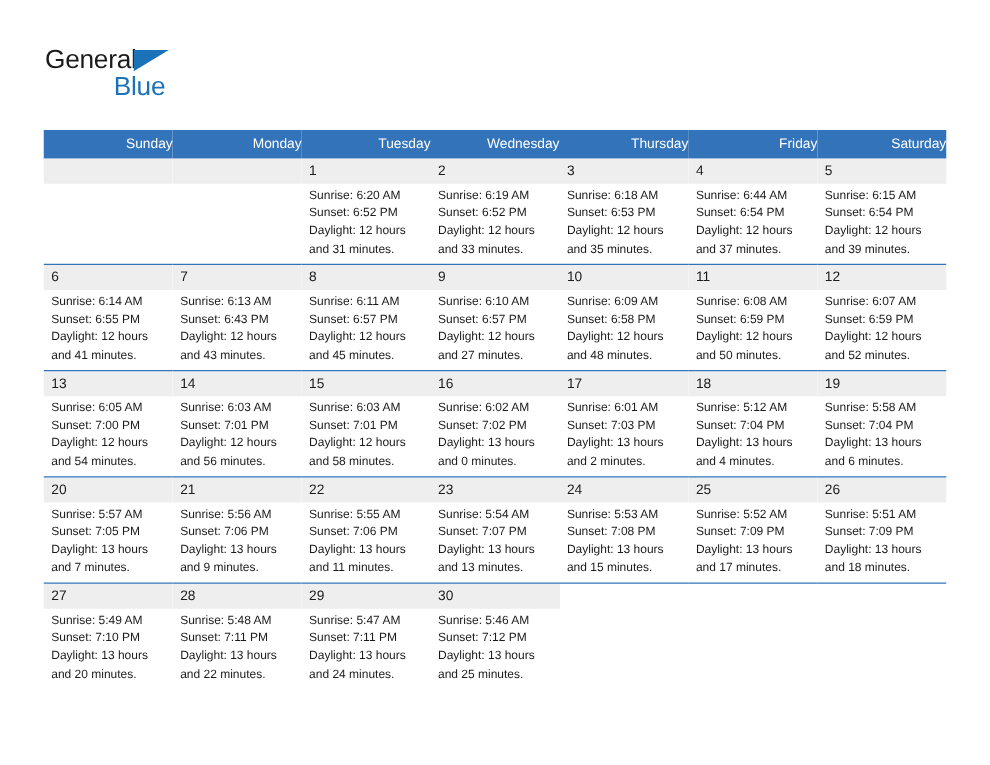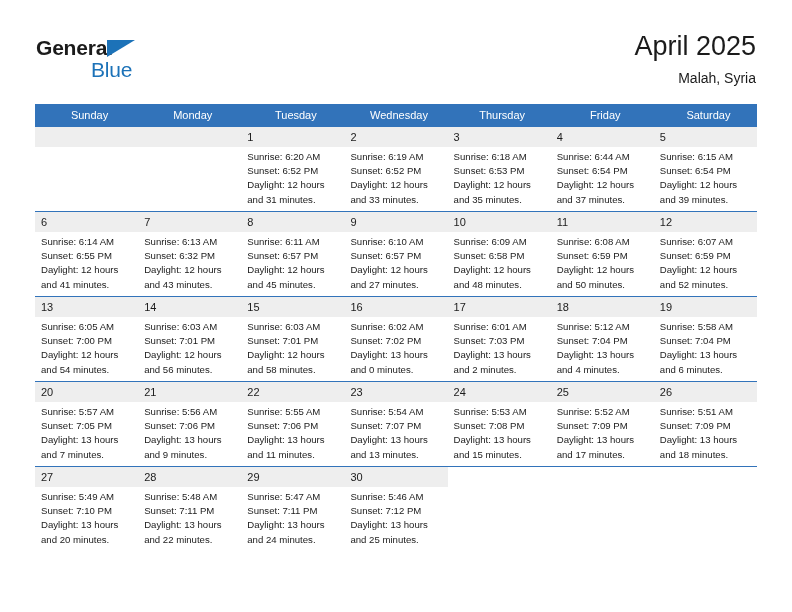--- a/index.html
+++ b/index.html
@@ -37,21 +37,20 @@
     height: 48px;
   }
   .logo-general {
     position: absolute;
     left: 0;
     top: 0;
     font-size: 21px;
     letter-spacing: -0.2px;
     color: #1b1b1b;
     font-family: "Liberation Sans", sans-serif;
-    font-weight: bold;
   }
   .logo-tri {
     position: absolute;
     left: 71px;
     top: 4px;
     width: 0;
     height: 0;
     border-left: 28px solid #1c72b8;
     border-bottom: 17px solid transparent;
   }
@@ -92,21 +91,21 @@
     top: 104px;
     width: 722px;
     border-collapse: collapse;
     table-layout: fixed;
   }
   .calendar th {
     background: #3273ba;
     color: #ffffff;
     font-size: 11px;
     font-weight: normal;
-    text-align: center;
+    text-align: right;
     padding: 5px 0 6px 6px;
     height: 12px;
     border: none;
   }
   .calendar td {
     vertical-align: top;
     padding: 0;
     height: 84px;
     border-top: 1px solid #3273ba;
     background: #ffffff;
@@ -145,24 +144,20 @@
 <div class="page">
 
   <div class="header">
 
     <div class="logo">
       <span class="logo-general">General</span>
       <span class="logo-tri"></span>
       <span class="logo-blue">Blue</span>
     </div>
 
-    <div class="title-block">
-      <div class="cal-title">April 2025</div>
-      <div class="cal-subtitle">Malah, Syria</div>
-    </div>
 
   </div>
 
   <table class="calendar">
     <thead>
       <tr id="weekday-row">
           <th>Sunday</th>
           <th>Monday</th>
           <th>Tuesday</th>
           <th>Wednesday</th>
@@ -232,21 +227,21 @@
               <div>Sunrise: 6:14 AM</div>
               <div>Sunset: 6:55 PM</div>
               <div>Daylight: 12 hours</div>
               <div>and 41 minutes.</div>
             </div>
           </td>
           <td>
             <span class="daynum">7</span>
             <div class="cell-body">
               <div>Sunrise: 6:13 AM</div>
-              <div>Sunset: 6:32 PM</div>
+              <div>Sunset: 6:43 PM</div>
               <div>Daylight: 12 hours</div>
               <div>and 43 minutes.</div>
             </div>
           </td>
           <td>
             <span class="daynum">8</span>
             <div class="cell-body">
               <div>Sunrise: 6:11 AM</div>
               <div>Sunset: 6:57 PM</div>
               <div>Daylight: 12 hours</div>

